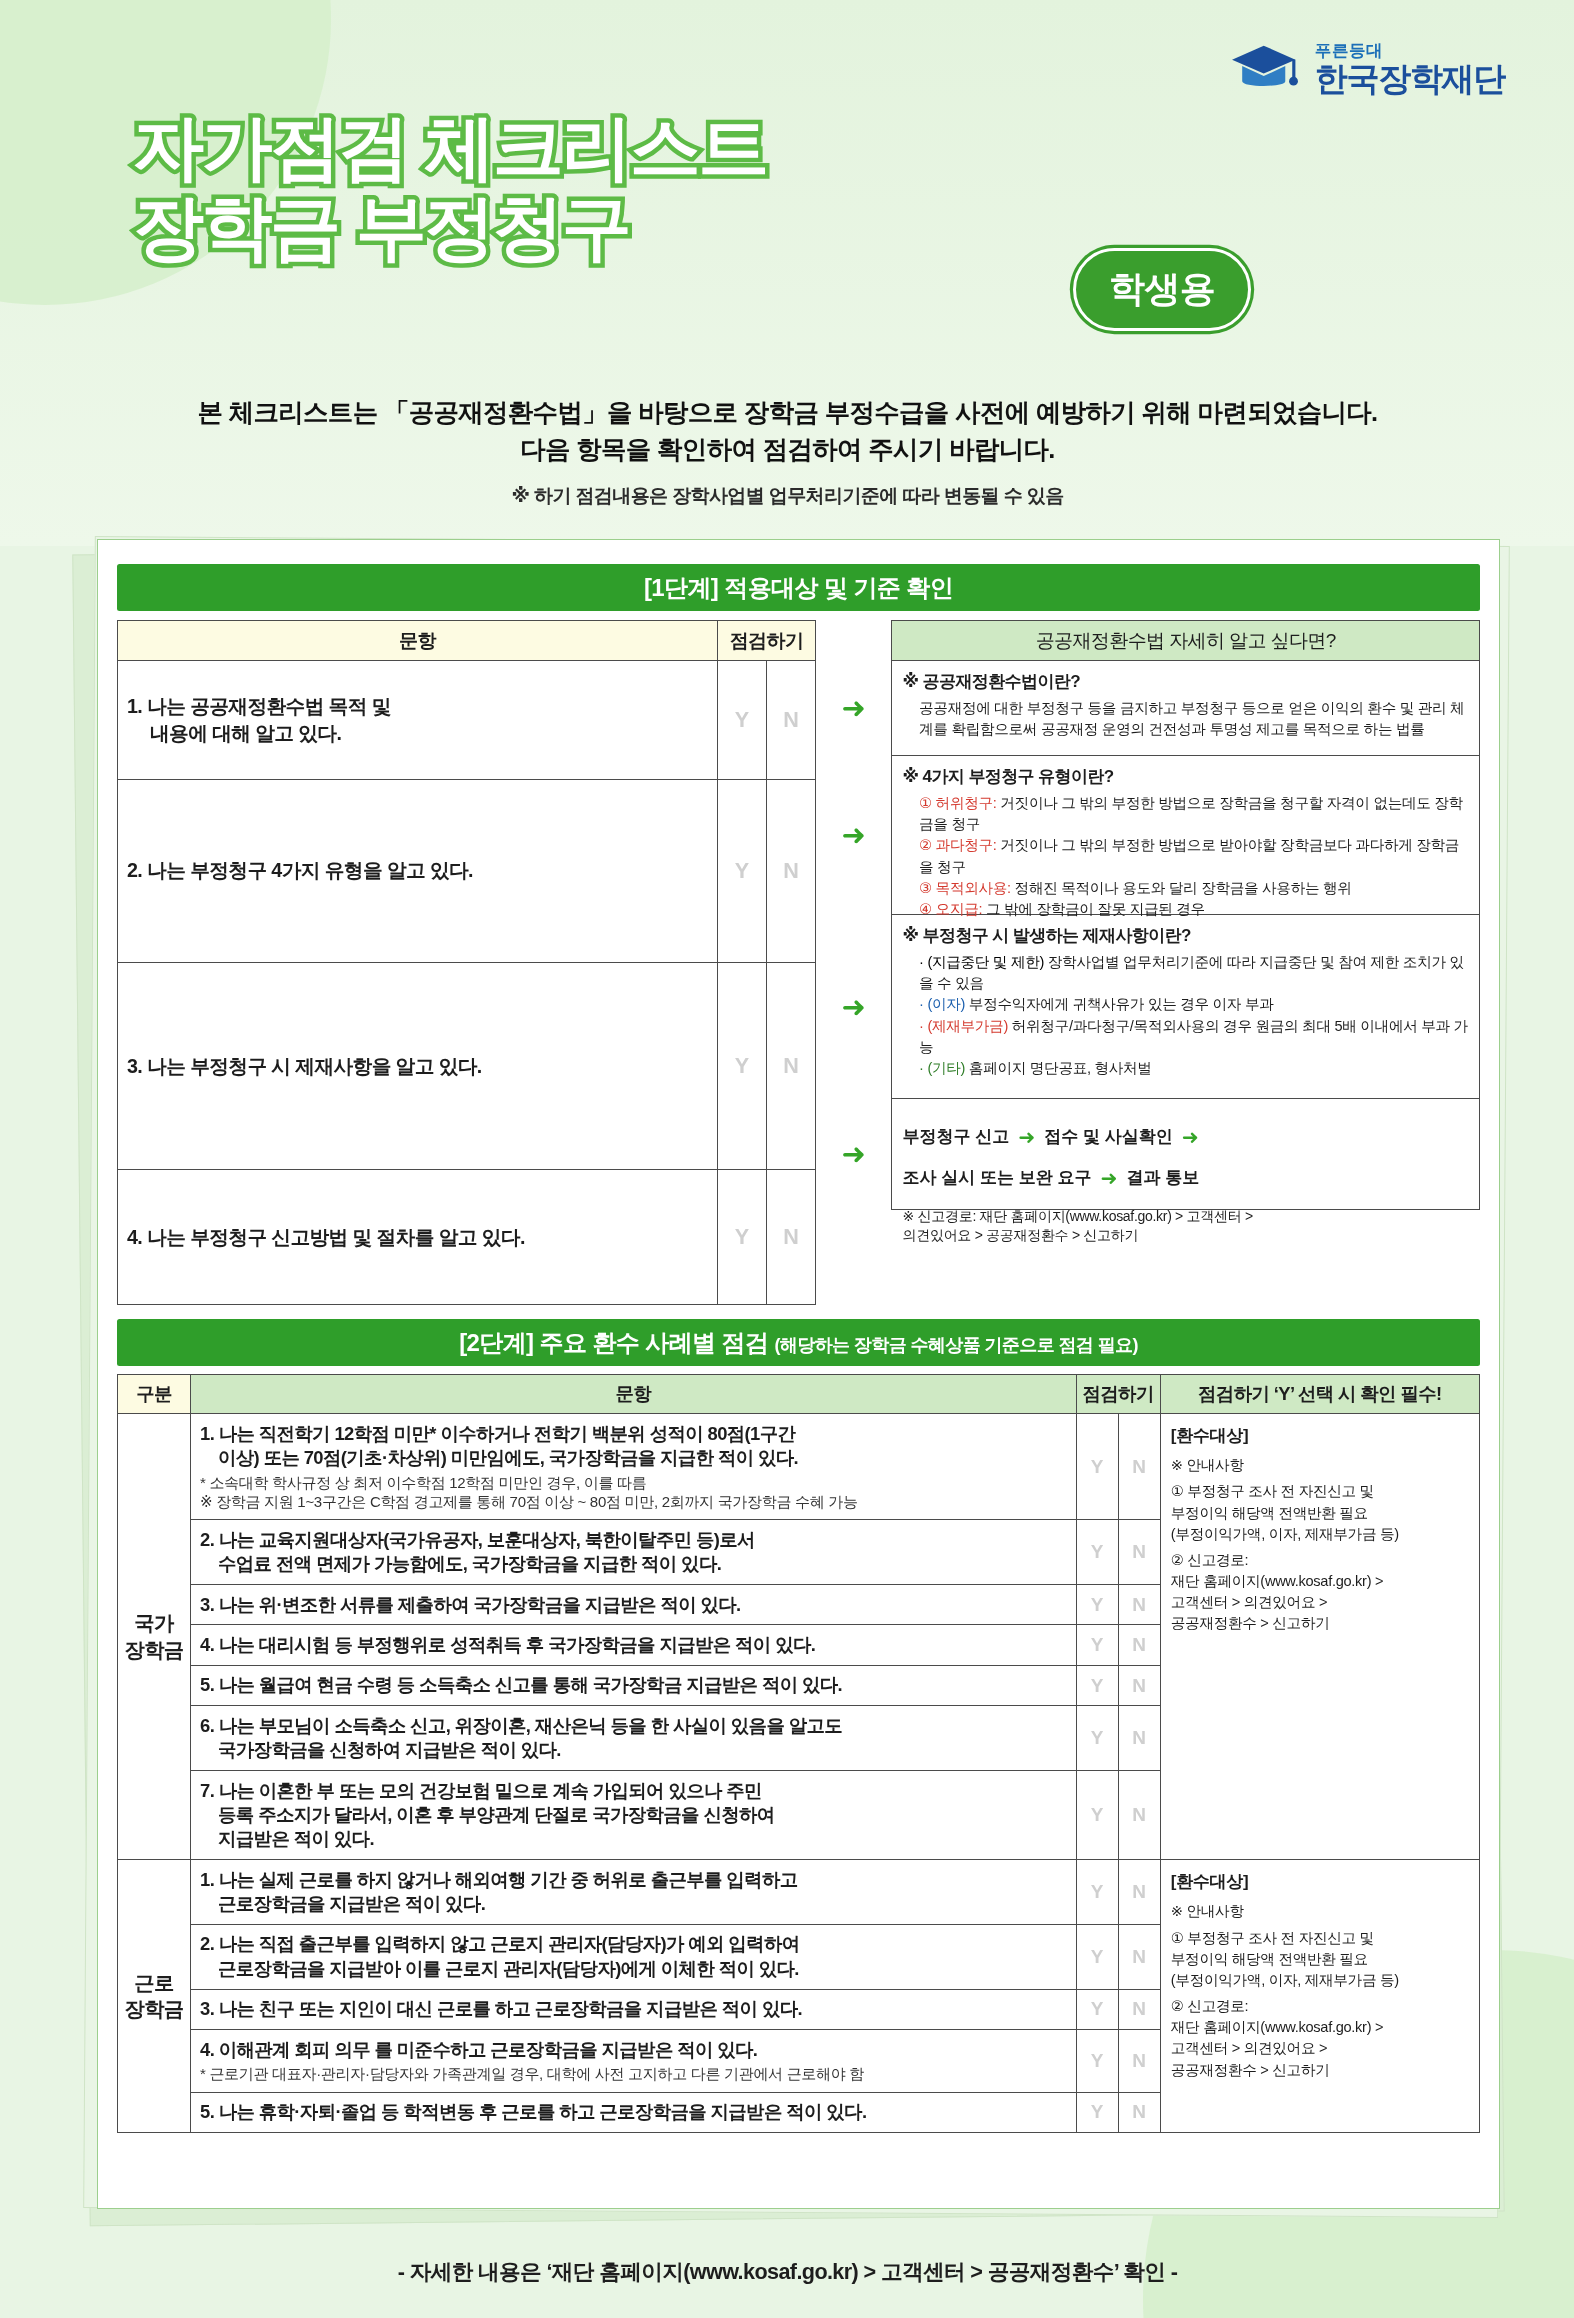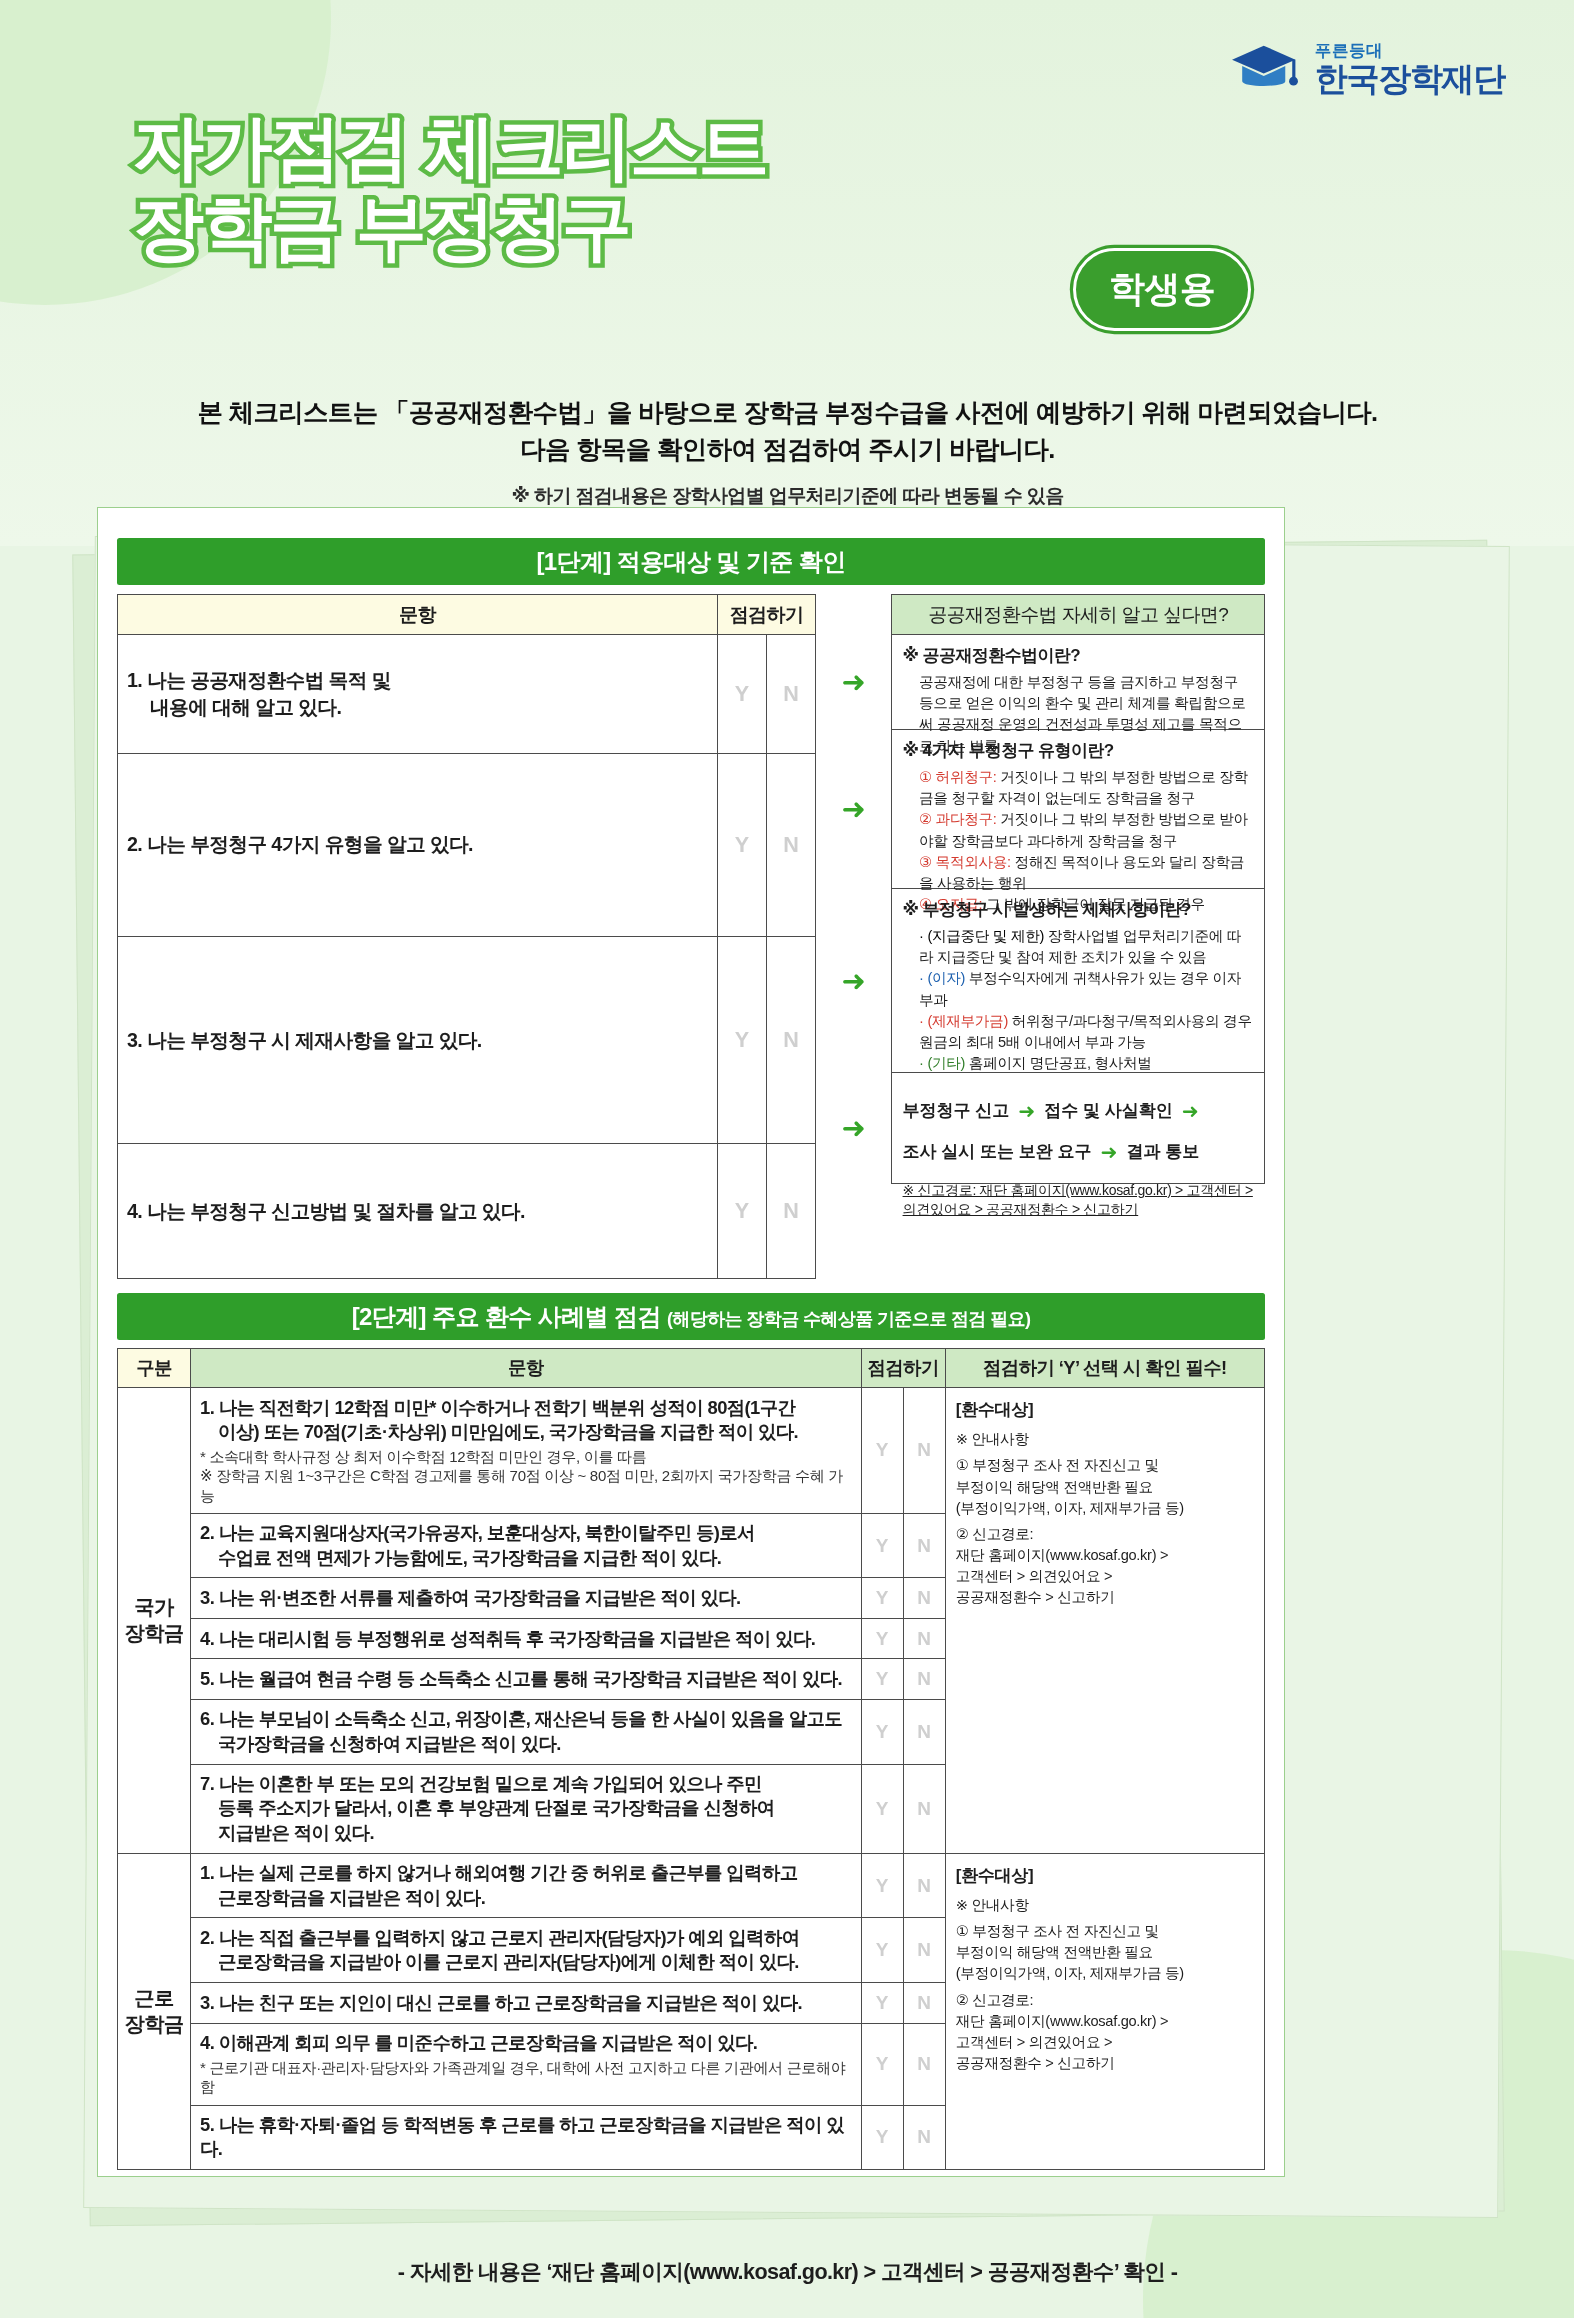--- a/index.html
+++ b/index.html
@@ -45,21 +45,21 @@
     font-size:25.4px;font-weight:bold;line-height:1.45;color:#111;letter-spacing:-0.6px;
   }
   .note-top{
     position:absolute;left:0;right:0;top:483px;text-align:center;
     font-size:19px;font-weight:bold;color:#2b2b2b;letter-spacing:-0.6px;
   }
 
   
   .paper-back2{position:absolute;left:81px;top:547px;width:1413px;height:1670px;background:#dbeed4;border:1.9px solid #cfe4c6;transform:rotate(-.6deg);}
   .paper-back1{position:absolute;left:89px;top:541px;width:1413px;height:1670px;background:#e9f5e5;border:1.9px solid #cfe4c6;transform:rotate(.4deg);}
-  .paper{position:absolute;left:97px;top:507px;width:1188px;height:1670px;background:#ffffff;border:1.9px solid #9ccf8d;padding:30px 19px;box-sizing:border-box;}
+  .paper{position:absolute;left:97px;top:539px;width:1403px;height:1670px;background:#ffffff;border:1.9px solid #9ccf8d;padding:24px 19px;box-sizing:border-box;}
 
   
   .sec-head{
     background:#2f9e2a;color:#fff;text-align:center;font-weight:bold;
     font-size:24px;letter-spacing:-0.6px;padding:7.6px 0;border-radius:2.5px;
   }
   .sec-head .small{font-size:18px;font-weight:bold;}
 
   
   .step1{display:flex;gap:10.2px;margin-top:9px;}
@@ -81,21 +81,21 @@
   }
   .info-box{border:1.3px solid #4b4b4b;border-top:none;padding:9px 10.2px;box-sizing:border-box;}
   .info-title{font-size:17px;font-weight:bold;letter-spacing:-0.6px;margin-bottom:5.1px;}
   .info-body{font-size:14.6px;line-height:1.45;letter-spacing:-0.3px;padding-left:16.5px;}
   .red{color:#d43a2f;}
   .blue{color:#1b5fae;}
   .purple{color:#000000;}
   .green-t{color:#2f7d28;}
   .flow{display:flex;align-items:center;gap:9px;font-size:17px;font-weight:bold;margin:17px 0;}
   .flow .ar{color:#35a528;font-size:20.3px;}
-  .flow-note{font-size:14px;letter-spacing:-0.3px;line-height:1.35;margin-top:6.4px;text-decoration:underline;}
+  .flow-note{font-size:14px;letter-spacing:-0.3px;line-height:1.35;margin-top:6.4px;}
 
   
   .step2{margin-top:14px;}
   .t2{margin-top:7.6px;}
   .t2 th,.t2 td{border:1.3px solid #4b4b4b;}
   .t2 th{background:#fdfbe2;font-size:18.4px;font-weight:bold;padding:5.7px 0;letter-spacing:-0.6px;}
   .cat-cell{background:#fff;text-align:center;font-size:20.3px;font-weight:bold;width:70px;letter-spacing:-0.6px;line-height:1.3;}
   .q2{font-size:18.4px;font-weight:bold;padding:7.6px 9px;letter-spacing:-0.6px;line-height:1.32;}
   .q2 .fine{display:block;font-size:15px;font-weight:normal;color:#333;letter-spacing:-0.3px;line-height:1.3;margin-top:2.5px;}
   .yn2{width:39px;text-align:center;font-size:19px;font-weight:bold;color:#cfcfcf;}

